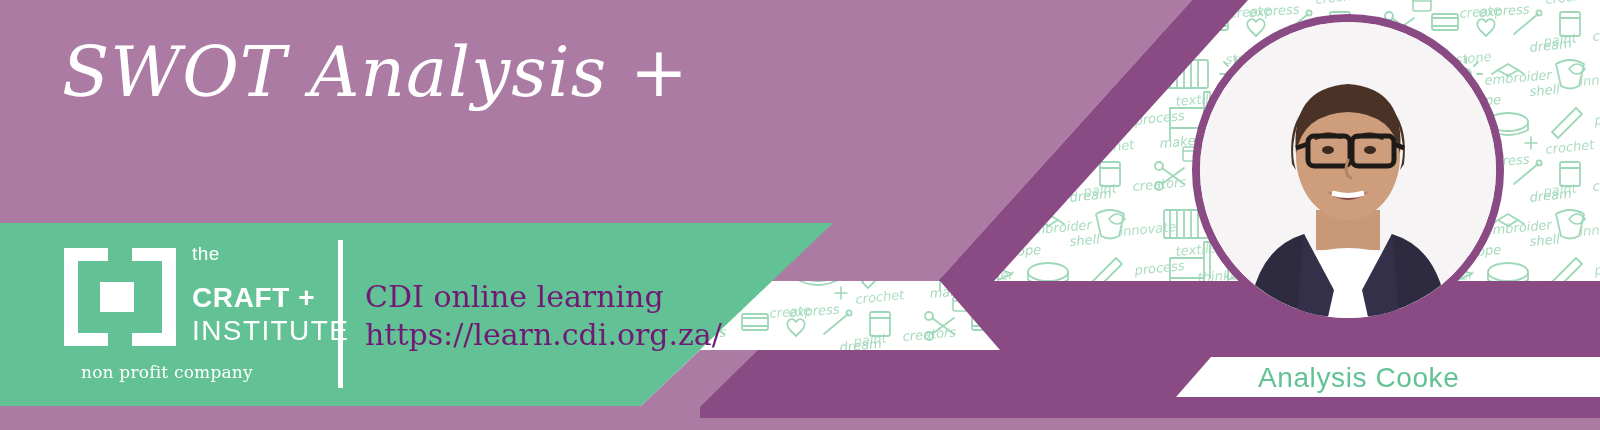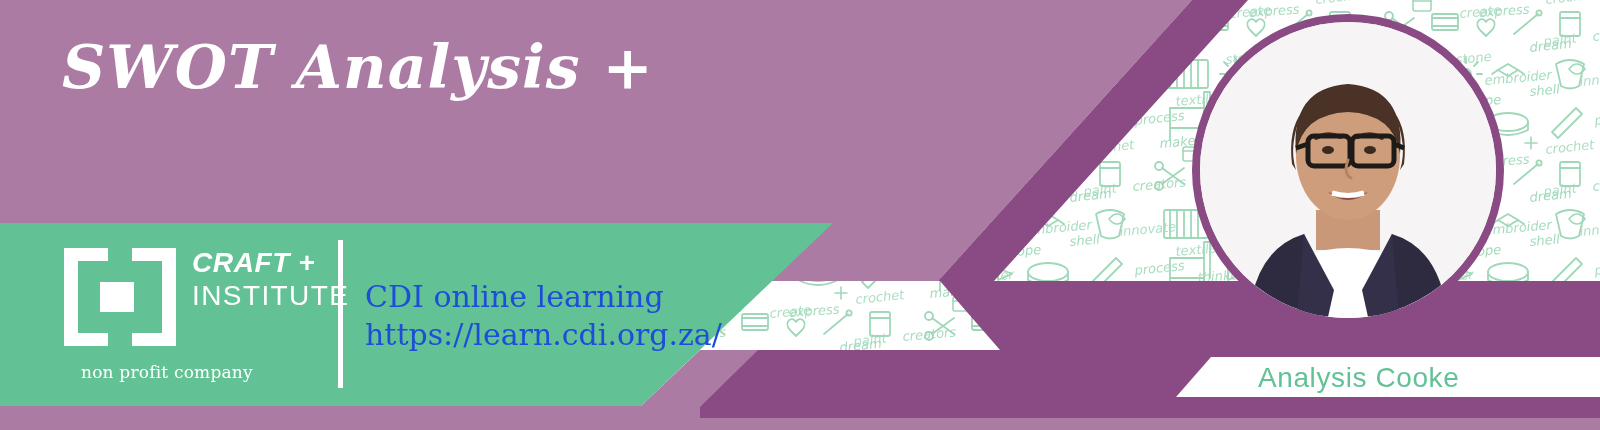--- a/index.html
+++ b/index.html
@@ -57,54 +57,54 @@
   .purple-band-2{
     position:absolute;left:0;top:0;
     width:1600px;height:430px;
     clip-path:polygon(700px 407px, 1600px 407px, 1600px 418px, 700px 418px);
   }
 
   
   .title{
     position:absolute;left:62px;top:36px;
     font-family:"DejaVu Serif","Liberation Serif",serif;
-    font-style:italic;font-weight:700;
-    font-size:60px;line-height:1.05;
+    font-style:italic;font-weight:400;
+    font-size:69px;line-height:1.05;
     color:#ffffff;
     letter-spacing:1px;
     white-space:nowrap;
   }
 
   
   .logo-mark{position:absolute;left:64px;top:248px;width:112px;height:98px;}
 
   .logo-words{
     position:absolute;left:192px;top:244px;
     color:#ffffff;
     line-height:1.0;
   }
   .logo-the{font-size:19px;font-weight:400;letter-spacing:.4px;}
-  .logo-l1,.logo-l2{font-size:28px;font-weight:700;letter-spacing:.6px;margin-top:5px;font-style:italic;}
+  .logo-l1,.logo-l2{font-size:28px;font-weight:700;letter-spacing:.6px;margin-top:21px;}
   .logo-l3{font-size:28px;font-weight:400;letter-spacing:1.4px;margin-top:5px;}
   .logo-sub{
     position:absolute;left:62px;top:362px;
     font-family:"DejaVu Serif","Liberation Serif",serif;
     font-size:17px;color:#ffffff;letter-spacing:.2px;margin-left:19px;
   }
 
   .logo-divider{
     position:absolute;left:338px;top:240px;
     width:5px;height:148px;background:#ffffff;
   }
 
   .cdi-url{
     position:absolute;left:365px;top:278px;
     font-family:"DejaVu Serif","Liberation Serif",serif;
     font-size:30px;line-height:1.28;
-    color:#1d4ed8;white-space:nowrap;
+    color:#701a75;white-space:nowrap;
   }
 
   
   .presented{
     position:absolute;left:843px;top:308px;
     font-size:44px;font-weight:700;
     color:#ffffff;letter-spacing:-0.4px;
     white-space:nowrap;
   }
 
@@ -230,20 +230,21 @@
 
   <div class="logo-mark">
     <svg viewBox="0 0 112 98" xmlns="http://www.w3.org/2000/svg" aria-hidden="true">
       <path d="M0 0 H44 V13 H14 V85 H44 V98 H0 Z" fill="#ffffff"></path>
       <path d="M112 0 H68 V13 H98 V85 H68 V98 H112 Z" fill="#ffffff"></path>
       <rect x="36" y="34" width="34" height="30" fill="#ffffff"></rect>
     </svg>
   </div>
 
   <div class="logo-words">
+    <div class="logo-the">the</div>
     <div class="logo-l1">CRAFT +</div>
     <div class="logo-l3">INSTITUTE</div>
   </div>
   <div class="logo-sub">non profit company</div>
 
   <div class="logo-divider"></div>
 
   <div class="cdi-url">
     <div>CDI online learning</div>
     <div>https://learn.cdi.org.za/</div>

